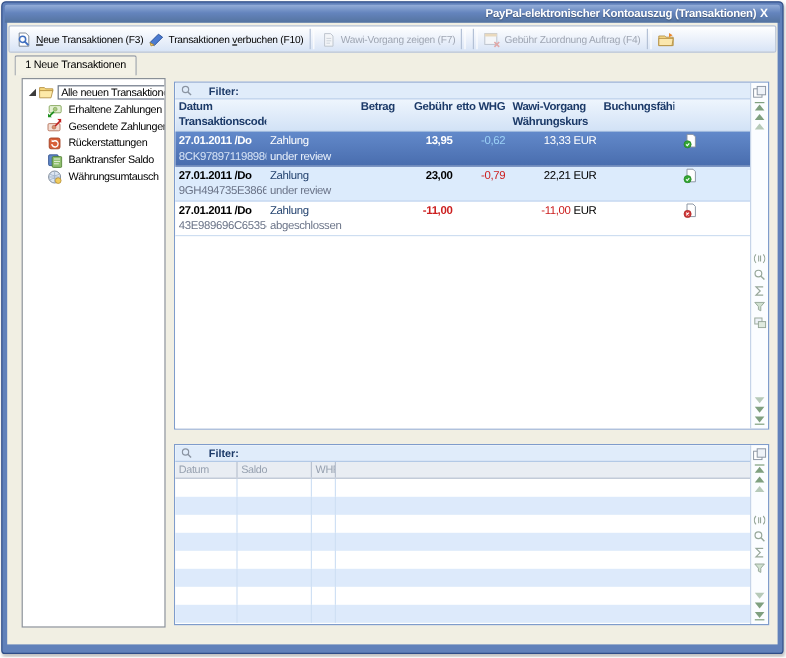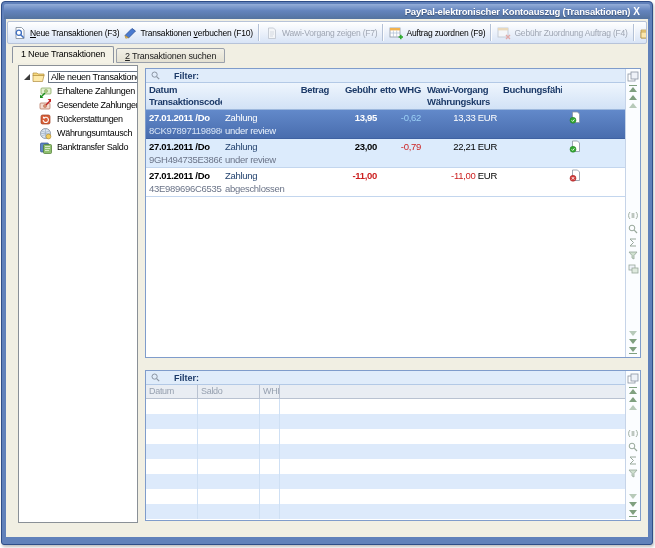--- a/index.html
+++ b/index.html
@@ -117,33 +117,20 @@
         </div>
         <div class="tsep"></div>
         <div class="tbtn disabled">
           <svg width="14" height="14" viewBox="0 0 14 14">
               <path d="M3.5 2h5l2 2v8.5h-7z" fill="#f3f5f8" stroke="#bcc3cd" stroke-width=".8"></path>
               <path d="M5 6h4M5 8h4M5 10h3" stroke="#ccd2da" stroke-width=".8"></path>
             </svg>
           <span>Wawi-Vorgang zeigen (F7)</span>
         </div>
         <div class="tsep"></div>
-        <div class="tbtn">
-          <svg width="14" height="14" viewBox="0 0 14 14">
-              <rect x="1" y="2" width="10" height="9" fill="#fff" stroke="#8a94a2" stroke-width=".8"></rect>
-              <rect x="1" y="2" width="10" height="2.4" fill="#f2b24e"></rect>
-              <path d="M1 7h10M4.4 4.4v6.6M7.7 4.4v6.6" stroke="#aebdd3" stroke-width=".7"></path>
-              <path d="M10.6 8.6h1.8v1.8h1.6v1.8h-1.8v1.8" fill="none"></path>
-              <g>
-                <rect x="9.6" y="10.2" width="4.4" height="1.6" fill="#2faa2f"></rect>
-                <rect x="11" y="8.8" width="1.6" height="4.4" fill="#2faa2f"></rect>
-              </g>
-            </svg>
-          <span>Auftrag zuordnen (F9)</span>
-        </div>
         <div class="tsep"></div>
         <div class="tbtn disabled">
           <svg width="14" height="14" viewBox="0 0 14 14">
               <rect x="1" y="2" width="10" height="9" fill="#f4f6f9" stroke="#bcc3cd" stroke-width=".8"></rect>
               <rect x="1" y="2" width="10" height="2.4" fill="#e9d9bd"></rect>
               <path d="M9 9l4 4M13 9l-4 4" stroke="#e0a9a9" stroke-width="1.4"></path>
             </svg>
           <span>Gebühr Zuordnung Auftrag (F4)</span>
         </div>
         <div class="tsep"></div>
@@ -153,23 +140,20 @@
               <path d="M1 6h12l-1 6H1z" fill="#fbe7ae" stroke="#b08d3e" stroke-width=".7"></path>
               <path d="M9.5 1.5l3 1.8-3 1.8z" fill="#e8862a"></path>
             </svg>
 
         </div>
       </div>
 
       <div class="tabstrip">
         <div class="tab active">
           <span>1 Neue Transaktionen</span><span class="accel"></span><span></span>
-        </div>
-        <div class="tab inactive">
-          <span></span><span class="accel">2</span><span> Transaktionen suchen</span>
         </div>
       </div>
 
       <div class="sidebar">
         <div class="tree">
           <div class="titem root">
             <span class="exp"></span>
             <svg class="ticon" width="13" height="12" viewBox="0 0 13 12">
                 <path d="M1 2h4l1 1h6v2H1z" fill="#f6d77c" stroke="#b08d3e" stroke-width=".7"></path>
                 <path d="M1 4.5h11l-1.5 6H1z" fill="#fde9a8" stroke="#b08d3e" stroke-width=".7"></path>
@@ -197,33 +181,33 @@
           <div class="titem child">
             <svg class="ticon" width="13" height="13" viewBox="0 0 13 13">
                 <rect x="2" y="2" width="9" height="9" rx="1.5" fill="#d8603a" stroke="#9e3c1e" stroke-width=".7"></rect>
                 <path d="M4.2 7a2.6 2.6 0 1 0 .8-2" fill="none" stroke="#fff" stroke-width="1.1"></path>
                 <path d="M4 3.2v2.2h2.2z" fill="#fff"></path>
               </svg>
             <span class="lbl">Rückerstattungen</span>
           </div>
           <div class="titem child">
             <svg class="ticon" width="13" height="13" viewBox="0 0 13 13">
+                <rect x="1.5" y="2" width="8" height="9" rx="1" fill="#5f86c6" stroke="#2e4f8c" stroke-width=".7"></rect>
+                <rect x="4.5" y="3.5" width="8" height="9" rx="1" fill="#8fbf6e" stroke="#4a7a2e" stroke-width=".7"></rect>
+                <path d="M6 5.5h5M6 7.5h5M6 9.5h4" stroke="#eaf4e0" stroke-width=".8"></path>
+              </svg>
+            <span class="lbl">Banktransfer Saldo</span>
+          </div>
+          <div class="titem child">
+            <svg class="ticon" width="13" height="13" viewBox="0 0 13 13">
                 <circle cx="6.5" cy="6.5" r="5" fill="#dde6f2" stroke="#7b8694" stroke-width=".8"></circle>
                 <path d="M1.5 6.5h10M6.5 1.5v10M2.5 4a7 7 0 0 0 8 0M2.5 9a7 7 0 0 1 8 0" fill="none" stroke="#9fb0c6" stroke-width=".7"></path>
                 <circle cx="9.5" cy="9.5" r="2.4" fill="#f2cd5e" stroke="#ab852c" stroke-width=".6"></circle>
               </svg>
             <span class="lbl">Währungsumtausch</span>
-          </div>
-          <div class="titem child">
-            <svg class="ticon" width="13" height="13" viewBox="0 0 13 13">
-                <rect x="1.5" y="2" width="8" height="9" rx="1" fill="#5f86c6" stroke="#2e4f8c" stroke-width=".7"></rect>
-                <rect x="4.5" y="3.5" width="8" height="9" rx="1" fill="#8fbf6e" stroke="#4a7a2e" stroke-width=".7"></rect>
-                <path d="M6 5.5h5M6 7.5h5M6 9.5h4" stroke="#eaf4e0" stroke-width=".8"></path>
-              </svg>
-            <span class="lbl">Banktransfer Saldo</span>
           </div>
         </div>
       </div>
 
       <div class="gridbox table-top">
         <div class="gmain">
           <div class="filterbar">
             <svg width="9" height="9" viewBox="0 0 9 9">
                 <circle cx="3.6" cy="3.6" r="2.6" fill="none" stroke="#8a94a2" stroke-width="1"></circle>
                 <path d="M5.6 5.6l2.6 2.6" stroke="#8a94a2" stroke-width="1.2"></path>

